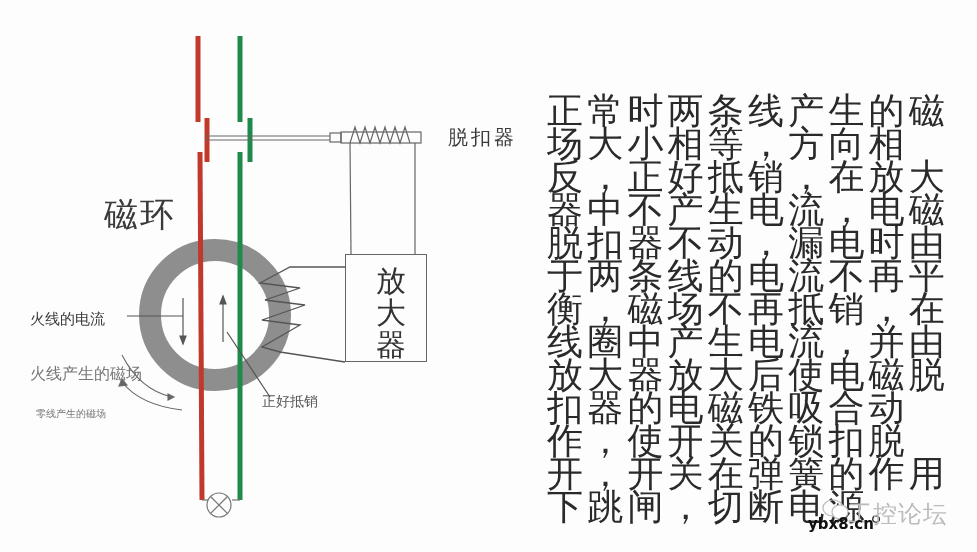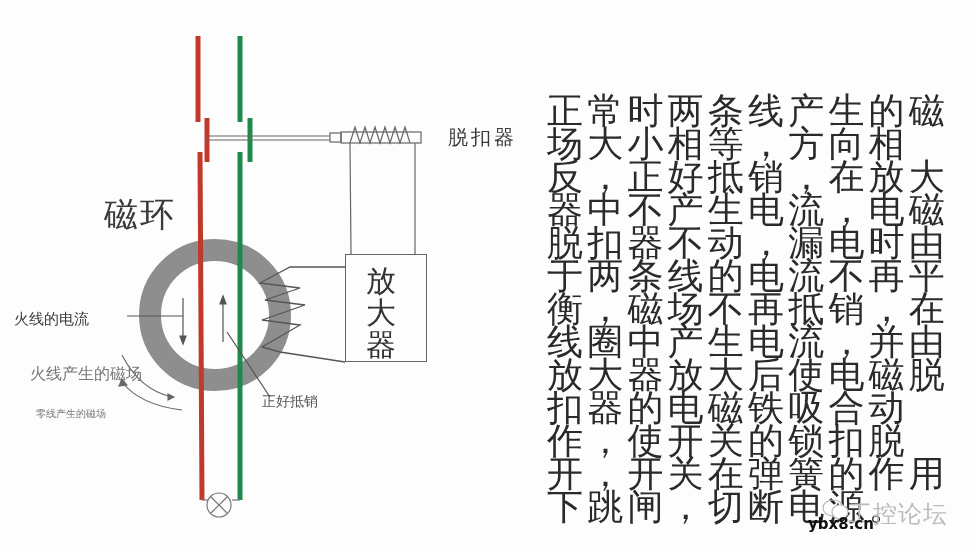--- a/index.html
+++ b/index.html
@@ -3,28 +3,28 @@
 <meta charset="utf-8">
 <style>
   html, body { margin: 0; padding: 0; background: #ffffff; }
   body { width: 977px; height: 552px; position: relative; overflow: hidden;
          font-family: "DejaVu Serif", "Liberation Serif", serif; color: #333; }
   #stage { position: absolute; left: 0; top: 0; width: 977px; height: 552px; background: #fdfdfd; }
   svg { position: absolute; left: 0; top: 0; }
   .lbl { position: absolute; white-space: nowrap; color: #3a3a3a; }
   .lbl-ring { left: 104px; top: 192px; font-size: 34px; letter-spacing: 2px; }
   .lbl-trip { left: 440px; top: 124px; font-size: 20px; letter-spacing: 3px; margin-left: 8px; }
-  .lbl-live-current { left: 14px; top: 310px; font-size: 15px; }
+  .lbl-live-current { left: 30px; top: 310px; font-size: 15px; }
   .lbl-live-field { left: 30px; top: 364px; font-size: 16px; color: #777; }
   .lbl-neutral-field { left: 36px; top: 407px; font-size: 10px; color: #777; }
   .lbl-neutral-current { left: 262px; top: 393px; font-size: 14px; color: #555; }
   .amp-box { position: absolute; left: 345px; top: 254px; width: 82px; height: 108px;
              border: 1.5px solid #666; box-sizing: border-box; }
   .amp-text { position: absolute; left: 20px; top: 10px; width: 40px; font-size: 30px;
-              line-height: 32px; color: #333; text-align: left; word-break: break-all; }
+              line-height: 32px; color: #333; text-align: right; word-break: break-all; }
   .desc { position: absolute; left: 547px; top: 94px; width: 410px; font-size: 36px;
           line-height: 33px; letter-spacing: 4.2px; color: #2a2a2a; word-break: break-all; }
   .wm { position: absolute; left: 808px; top: 496px; }
   .wm-title { position: absolute; left: 40px; top: 2px; font-size: 24px; color: #bbb;
               font-family: Liberation Sans, sans-serif; white-space: nowrap; letter-spacing: 1px; }
   .wm-url { position: absolute; left: 0; top: 19px; font-size: 15px; color: #111; font-weight: bold;
             font-family: "DejaVu Sans", sans-serif; }
   .wm-icon { position: absolute; left: 18px; top: 2px; width: 28px; height: 24px; }
 </style>
 </head>

